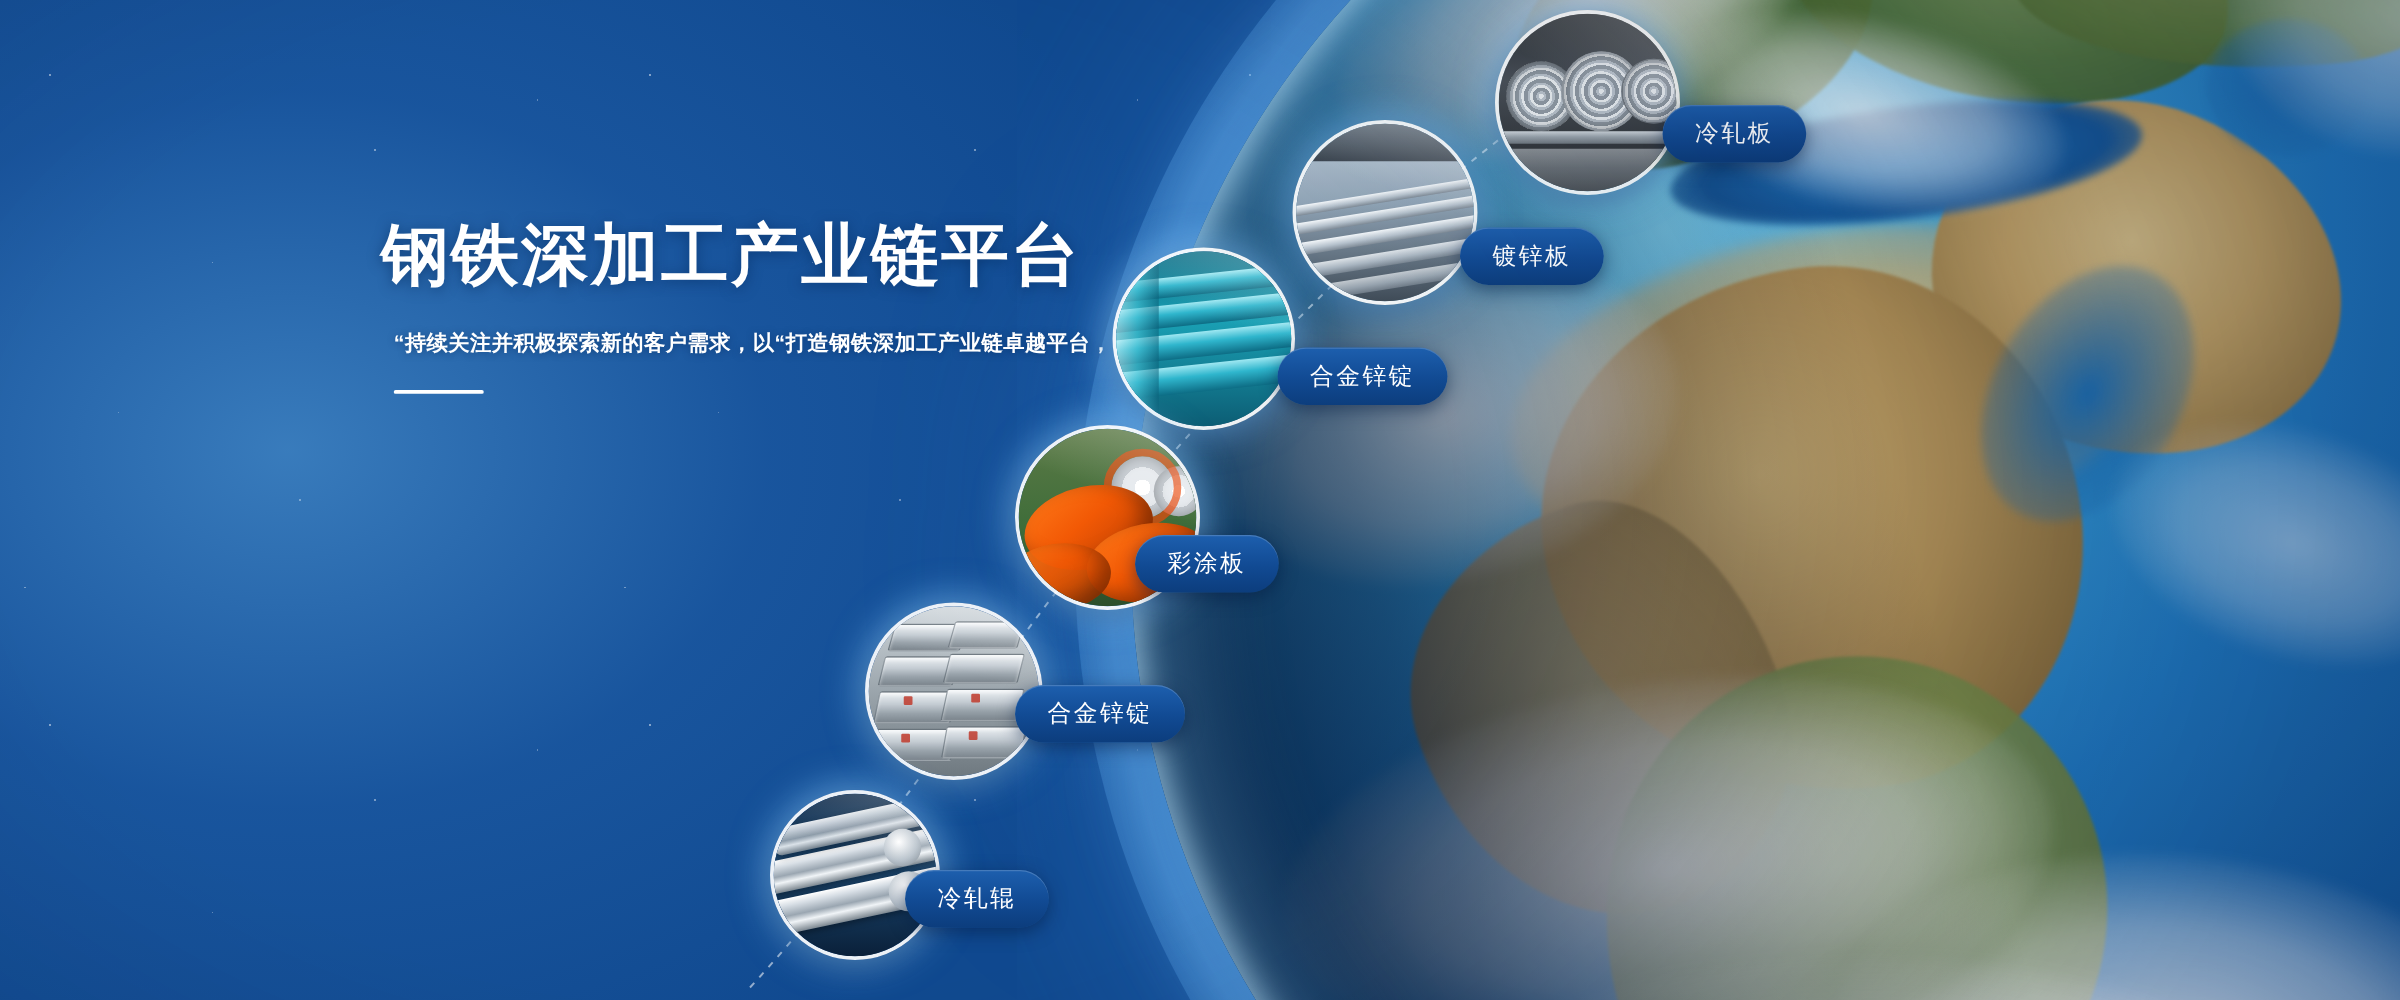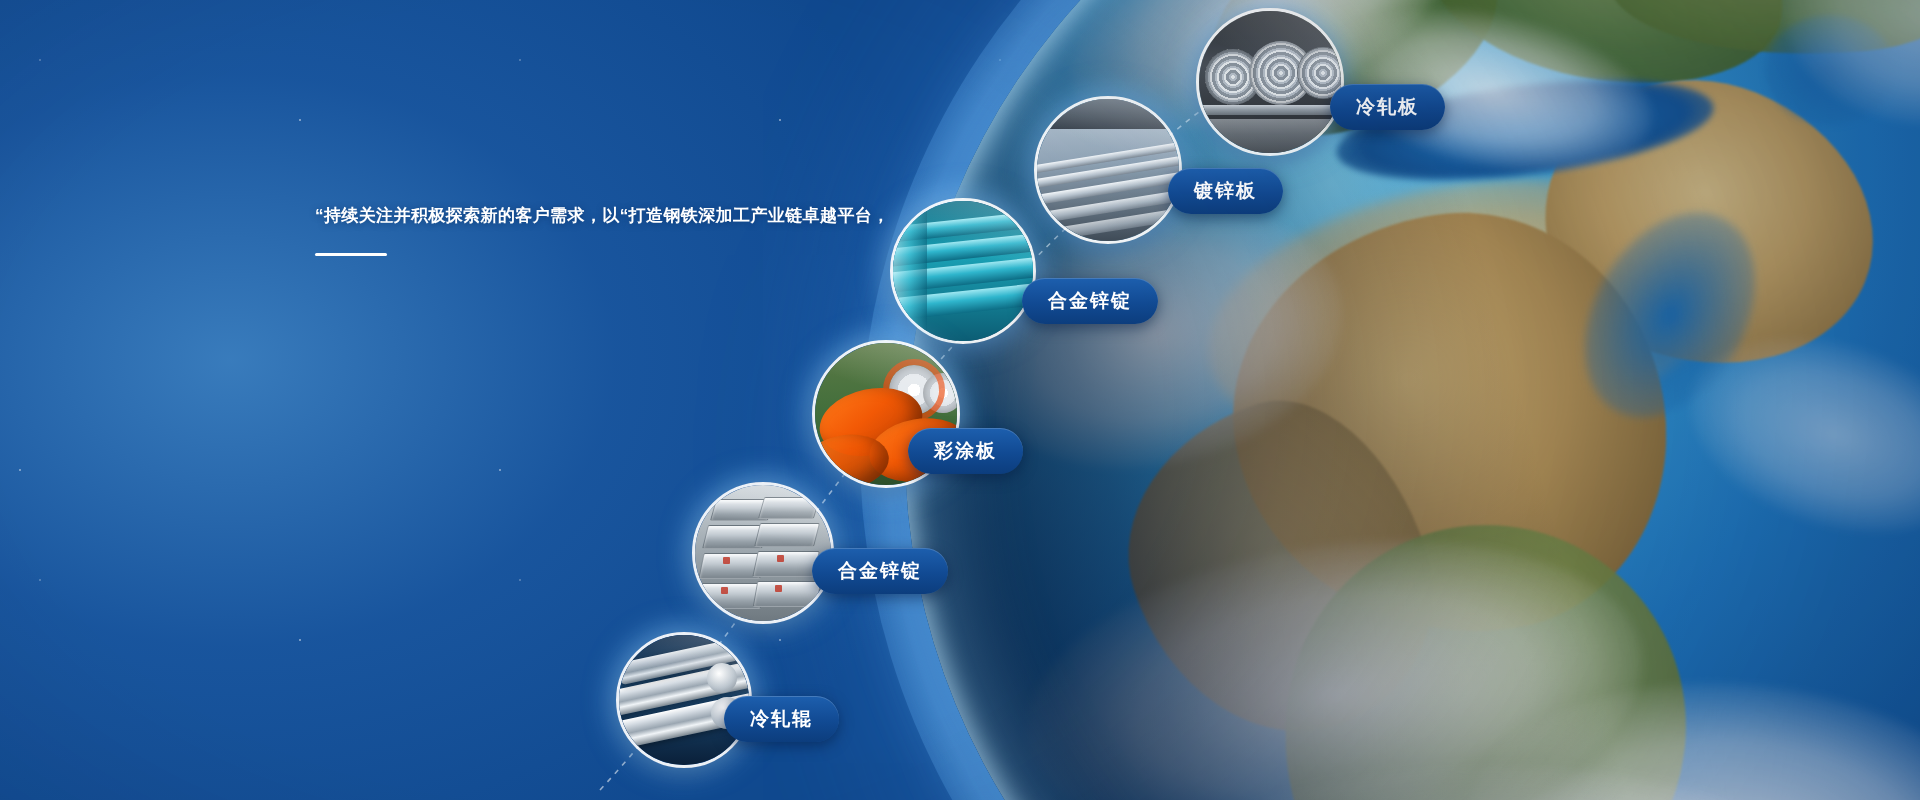--- a/index.html
+++ b/index.html
@@ -128,21 +128,21 @@
     border:3px solid rgba(255,255,255,.92);
     box-shadow:0 0 26px 6px rgba(130,200,255,.55), 0 6px 18px rgba(0,20,60,.45);
   }
   .thumb .fill{position:absolute;inset:0;}
 
   .chip{
     position:absolute;
     display:flex;align-items:center;justify-content:center;
     height:46px;padding:0 26px;border-radius:23px;
     background:linear-gradient(180deg,#1d5fae 0%,#114a93 55%,#0c3d7d 100%);
-    color:#fff;font-size:19px;font-weight:bold;letter-spacing:2px;
+    color:#fff;font-size:19px;font-weight:normal;letter-spacing:2px;
     box-shadow:0 4px 14px rgba(3,26,64,.5), inset 0 1px 0 rgba(255,255,255,.18);
     white-space:nowrap;
   }
 
   
   
   .art-coil{background:linear-gradient(180deg,#2b3036 0%,#4a5159 38%,#23272c 100%);}
   .art-coil .roll{position:absolute;border-radius:50%;background:
       repeating-radial-gradient(circle at 50% 50%, #e9edf0 0 2px, #b9c2cb 2px 4px, #8f99a3 4px 7px);
       box-shadow:inset 0 0 10px rgba(0,0,0,.45);}
@@ -209,20 +209,21 @@
     <div class="cloud c7"></div>
     <div class="terminator"></div>
     <div class="limb"></div>
   </div>
 
   <svg class="arc" viewBox="0 0 1920 800">
     <path d="M600,790 C720,660 800,520 905,400 C1010,280 1130,150 1300,40" fill="none" stroke="rgba(255,255,255,0.55)" stroke-width="1.6" stroke-dasharray="5 6"></path>
   </svg>
 
   <div class="copy">
+    <h1 class="title">钢铁深加工产业链平台</h1>
     <div class="subtitle">
       <span class="ln ln1">“持续关注并积极探索新的客户需求，以“打造钢铁深加工产业链卓越平台，</span>
     </div>
     <div class="rule"></div>
   </div>
 
   <div class="node">
     <div class="thumb" style="left:1196px;top:8px;width:142px;height:142px;">
       <div class="fill art-coil">
         <div class="roll" style="left:6px;top:38px;width:56px;height:56px;"></div>
@@ -243,21 +244,21 @@
       <div class="fill art-ware">
         <div class="roofb" style="left:0;top:0;width:142px;height:30px;"></div>
         <div class="bar" style="left:-10px;top:54px;width:170px;height:8px;transform:rotate(-9deg);"></div>
         <div class="bar" style="left:-10px;top:68px;width:170px;height:9px;transform:rotate(-9deg);"></div>
         <div class="bar" style="left:-10px;top:84px;width:170px;height:10px;transform:rotate(-9deg);"></div>
         <div class="bar" style="left:-10px;top:102px;width:170px;height:11px;transform:rotate(-9deg);opacity:.85;"></div>
         <div class="bar" style="left:-10px;top:120px;width:170px;height:12px;transform:rotate(-9deg);opacity:.7;"></div>
       </div>
       <div class="sheen"></div>
     </div>
-    <div class="chip" style="left:1168px;top:168px;">
+    <div class="chip" style="left:1168px;top:182px;">
       <span>镀锌板</span>
     </div>
   </div>
 
   <div class="node">
     <div class="thumb" style="left:890px;top:198px;width:140px;height:140px;">
       <div class="fill art-alz">
         <div class="sheet" style="left:-6px;top:18px;width:152px;height:16px;transform:rotate(-6deg);"></div>
         <div class="sheet" style="left:-6px;top:40px;width:152px;height:18px;transform:rotate(-6deg);"></div>
         <div class="sheet" style="left:-6px;top:64px;width:152px;height:20px;transform:rotate(-6deg);"></div>

